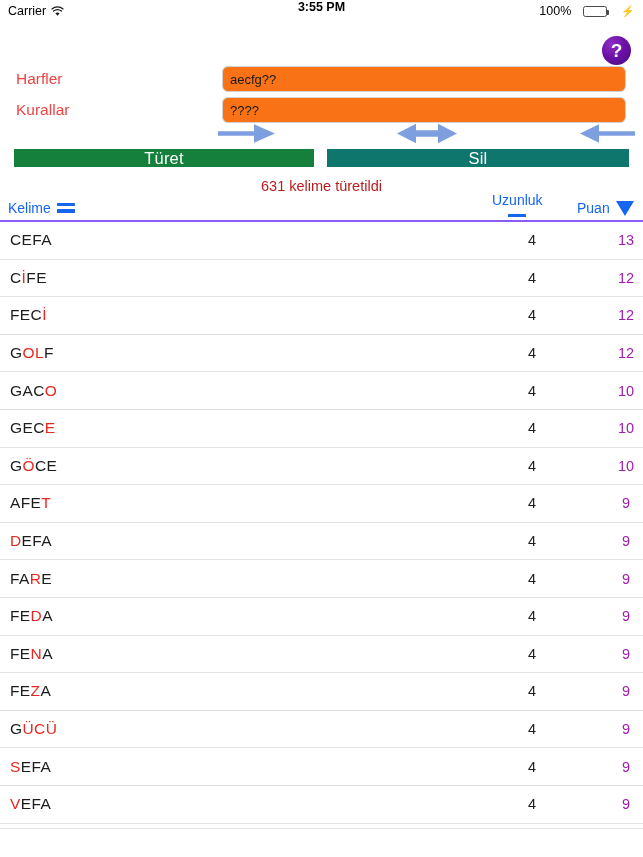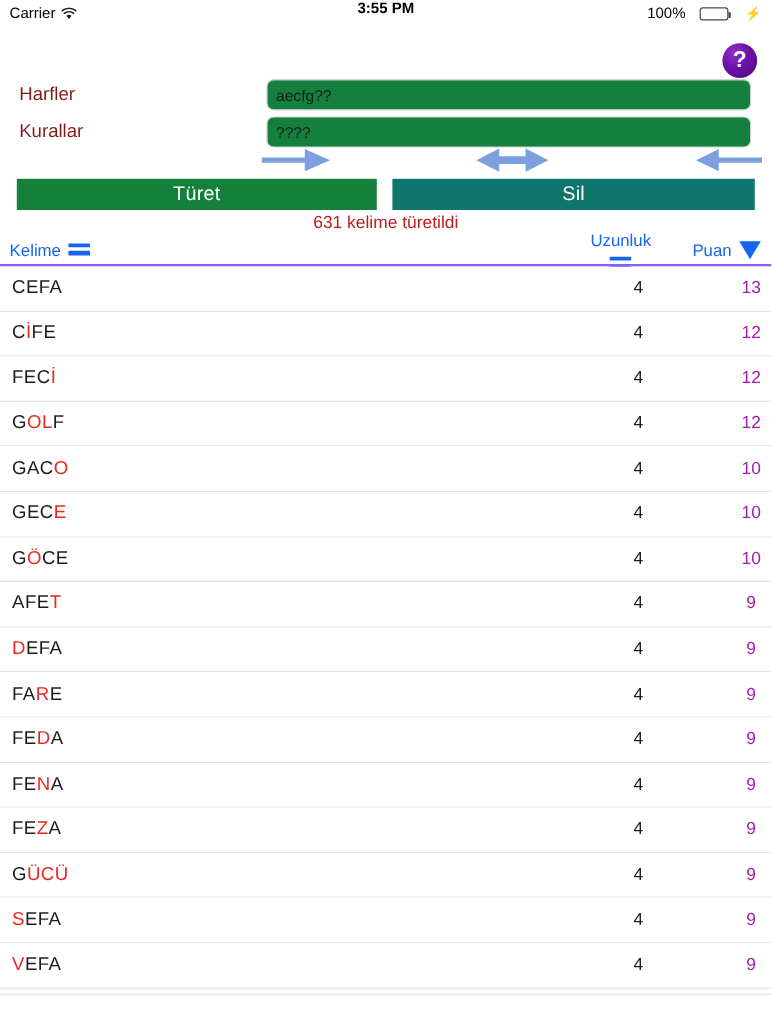--- a/index.html
+++ b/index.html
@@ -95,28 +95,28 @@
   .form-row {
     display: flex;
     align-items: center;
     height: 30px;
     margin-bottom: 1px;
   }
   .form-label {
     width: 222px;
     padding-left: 16px;
     font-size: 15.5px;
-    color: #7f1d1d;
+    color: #ef4444;
   }
   .form-input {
     width: 404px;
     height: 26px;
     border: 1px solid #d2d2d7;
     border-radius: 6px;
-    background: #15803d;
+    background: #f97316;
     font-size: 13px;
     color: #1a1a1a;
     padding: 0 7px;
     font-family: "Liberation Sans", sans-serif;
     outline: none;
   }
 
   
   .arrows-row {
     position: absolute;
@@ -142,21 +142,21 @@
     position: absolute;
     top: 149px;
     left: 0;
     width: 643px;
     display: flex;
     gap: 0;
     padding: 0 14px;
     justify-content: space-between;
   }
   .btn-main {
-    height: 26px;
+    height: 18px;
     border: none;
     color: #fff;
     font-size: 16.5px;
     font-family: "Liberation Sans", sans-serif;
     cursor: pointer;
     letter-spacing: 0.2px;
   }
   .btn-turet { width: 300px; background: #14803c; }
   .btn-sil   { width: 302px; background: #0f766e; }
 

